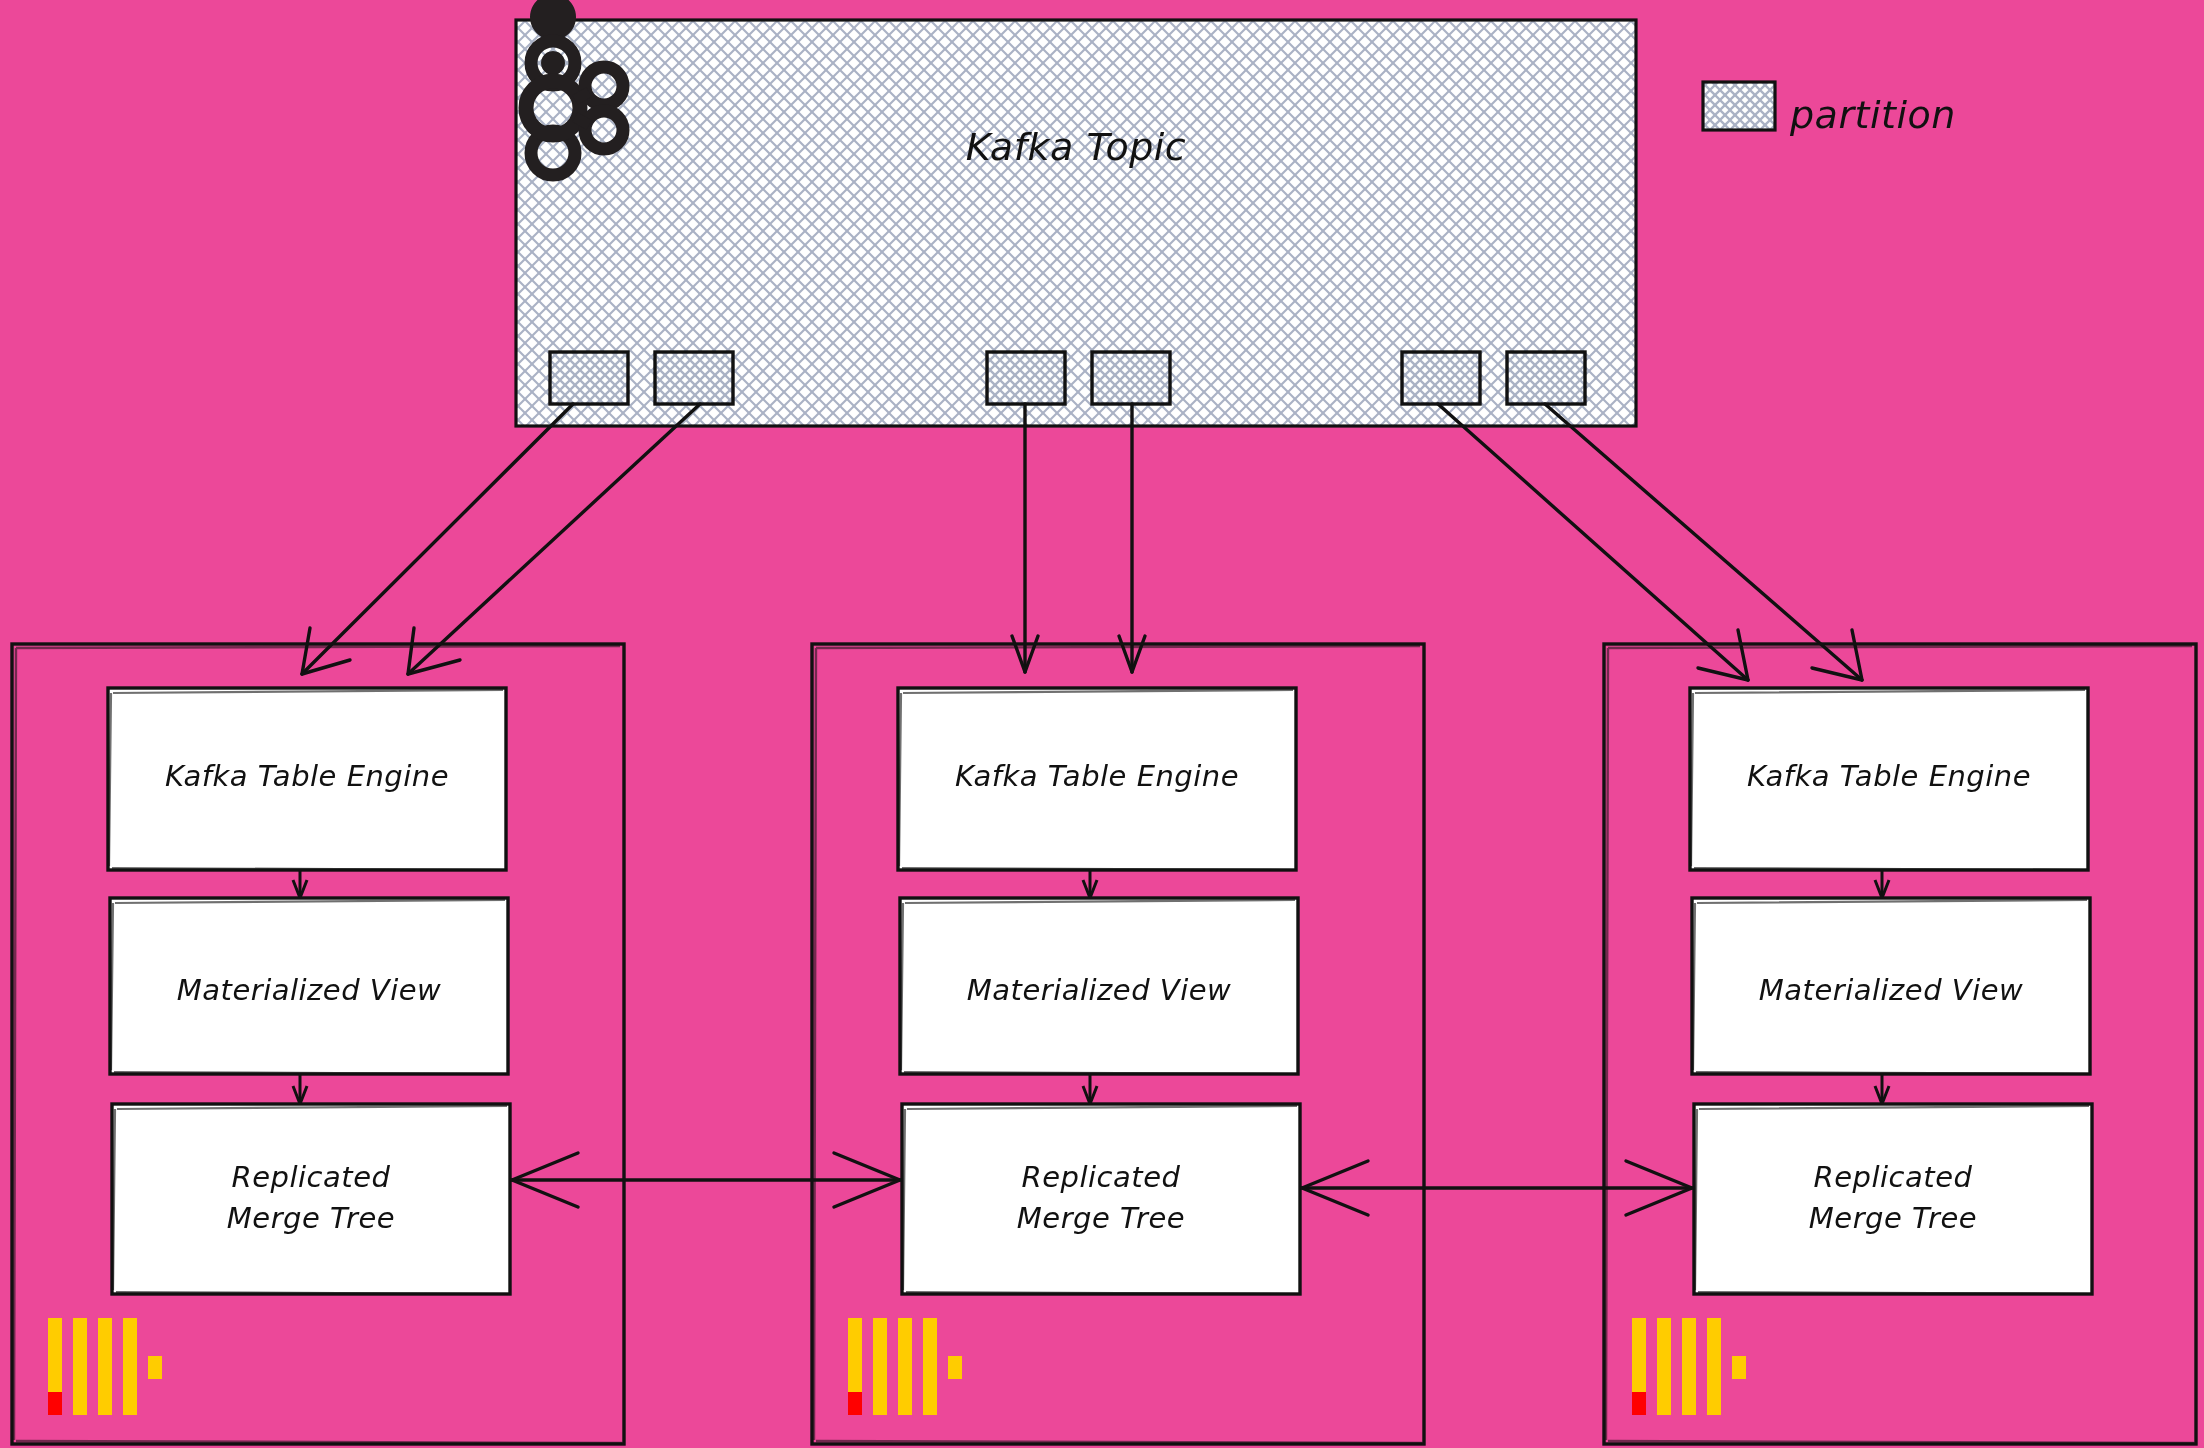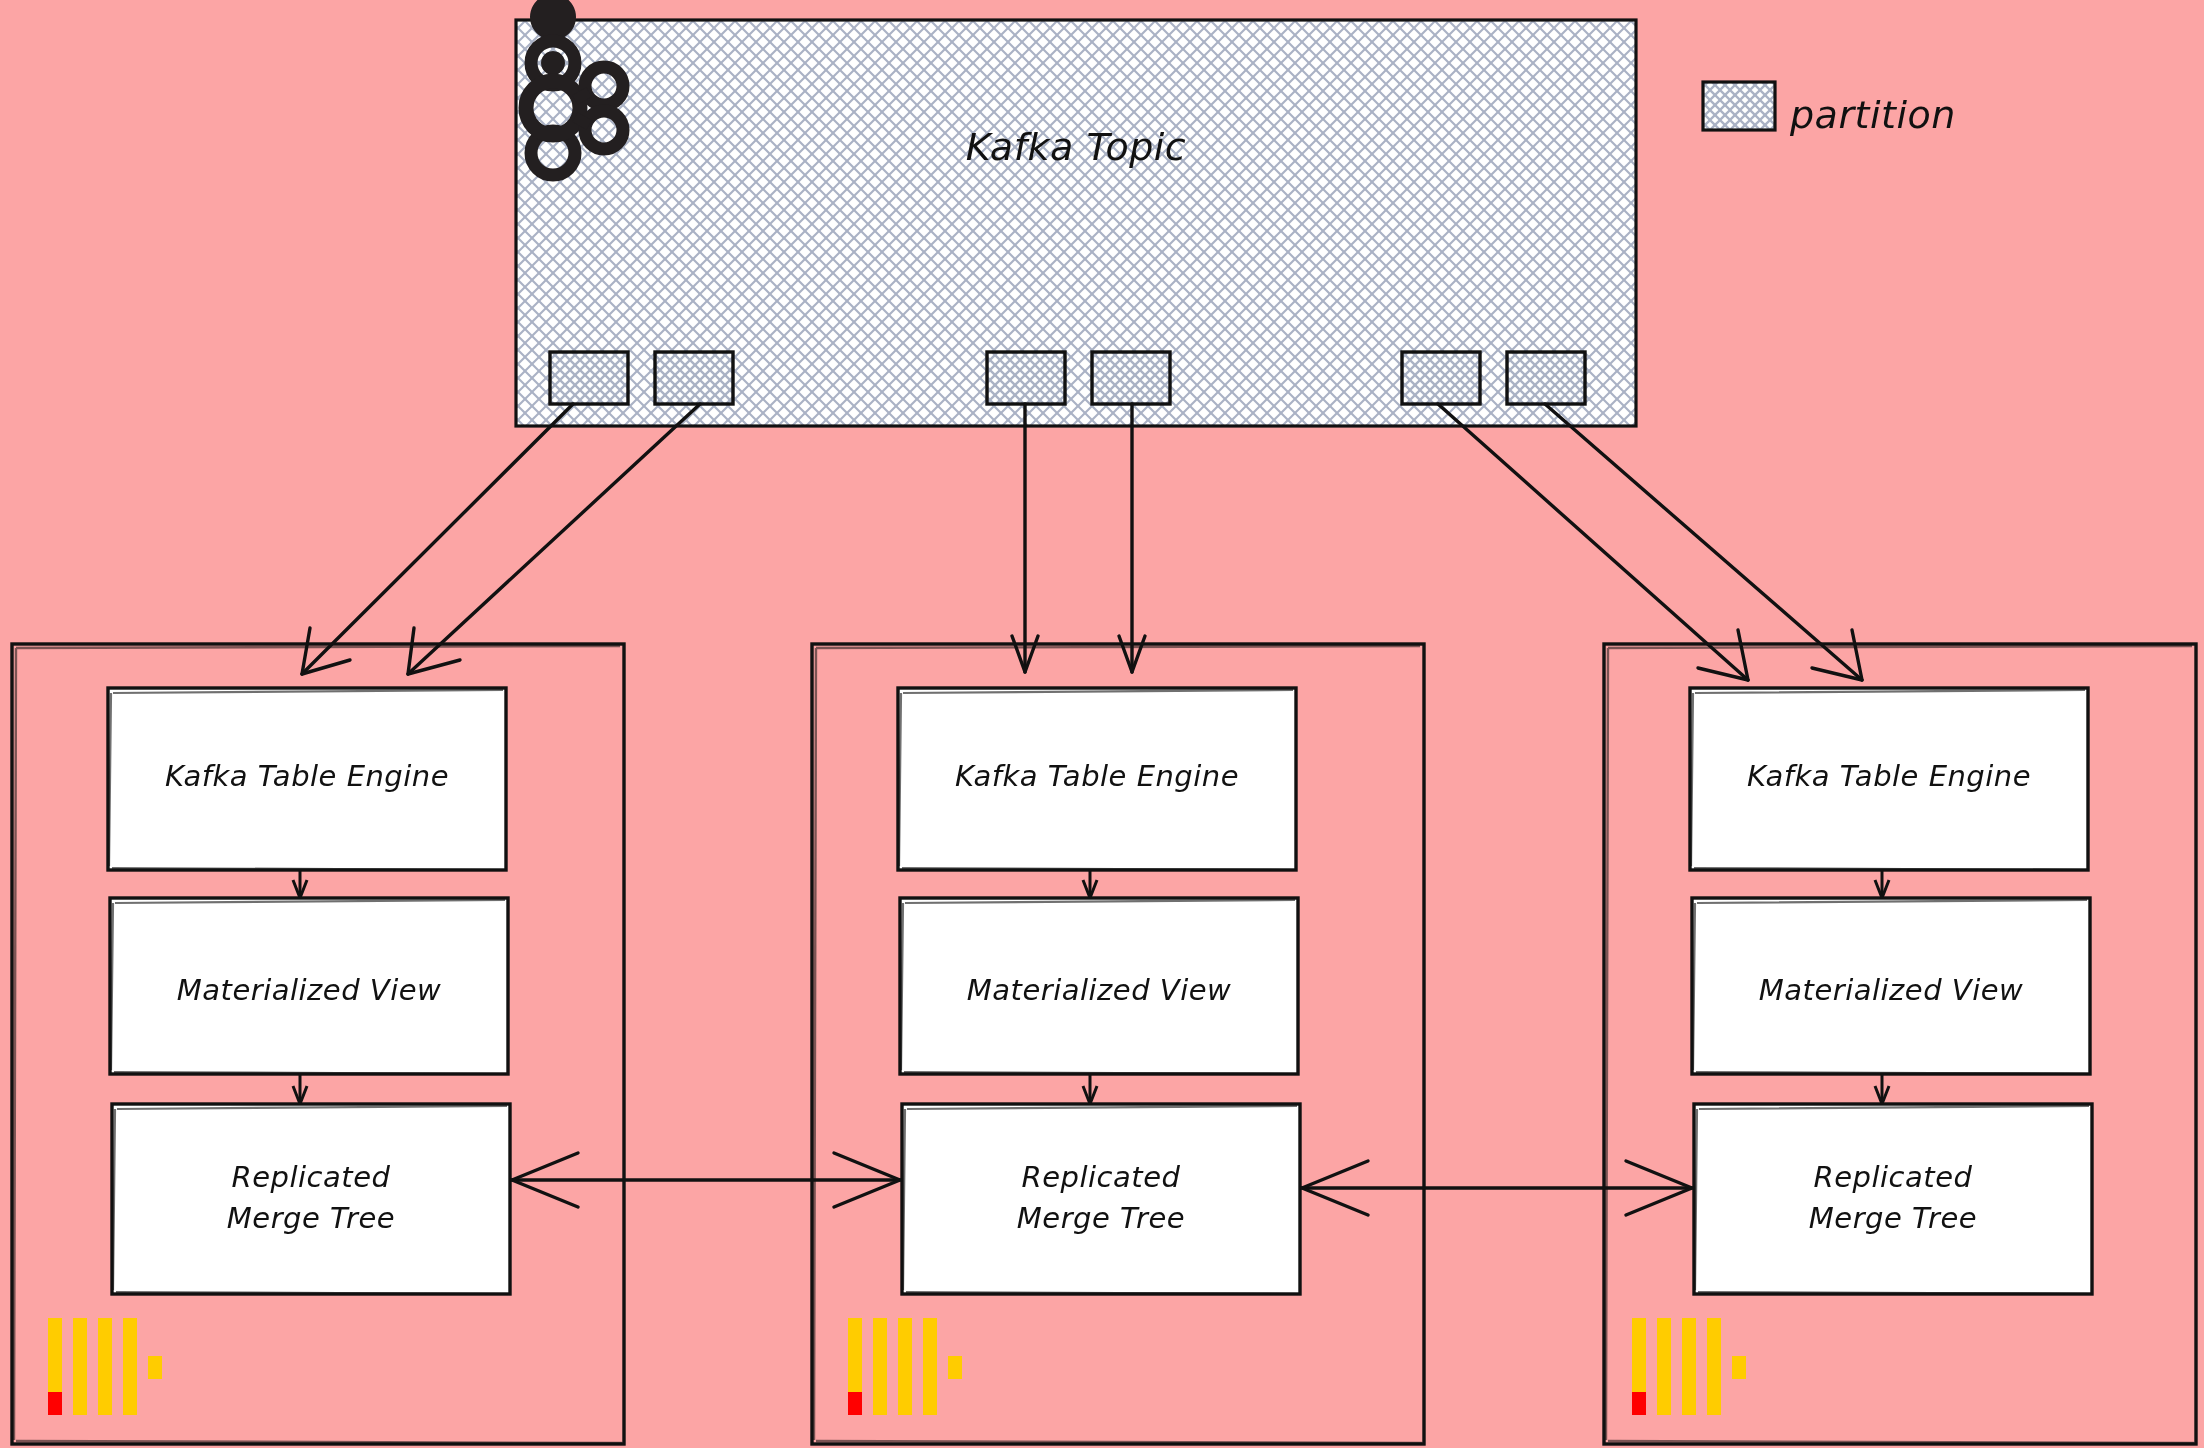--- a/index.html
+++ b/index.html
@@ -8,21 +8,21 @@
     background: #ffffff;
   }
   body {
     font-family: "DejaVu Sans", sans-serif;
   }
   #stage {
     position: relative;
     width: 2204px;
     height: 1448px;
     overflow: hidden;
-    background: #fca5a5;
+    background: #ec4899;
   }
   #stage svg {
     position: absolute;
     left: 0;
     top: 0;
   }
   .hand-text {
     font-family: "DejaVu Sans", sans-serif;
     fill: #111111;
     font-style: italic;

